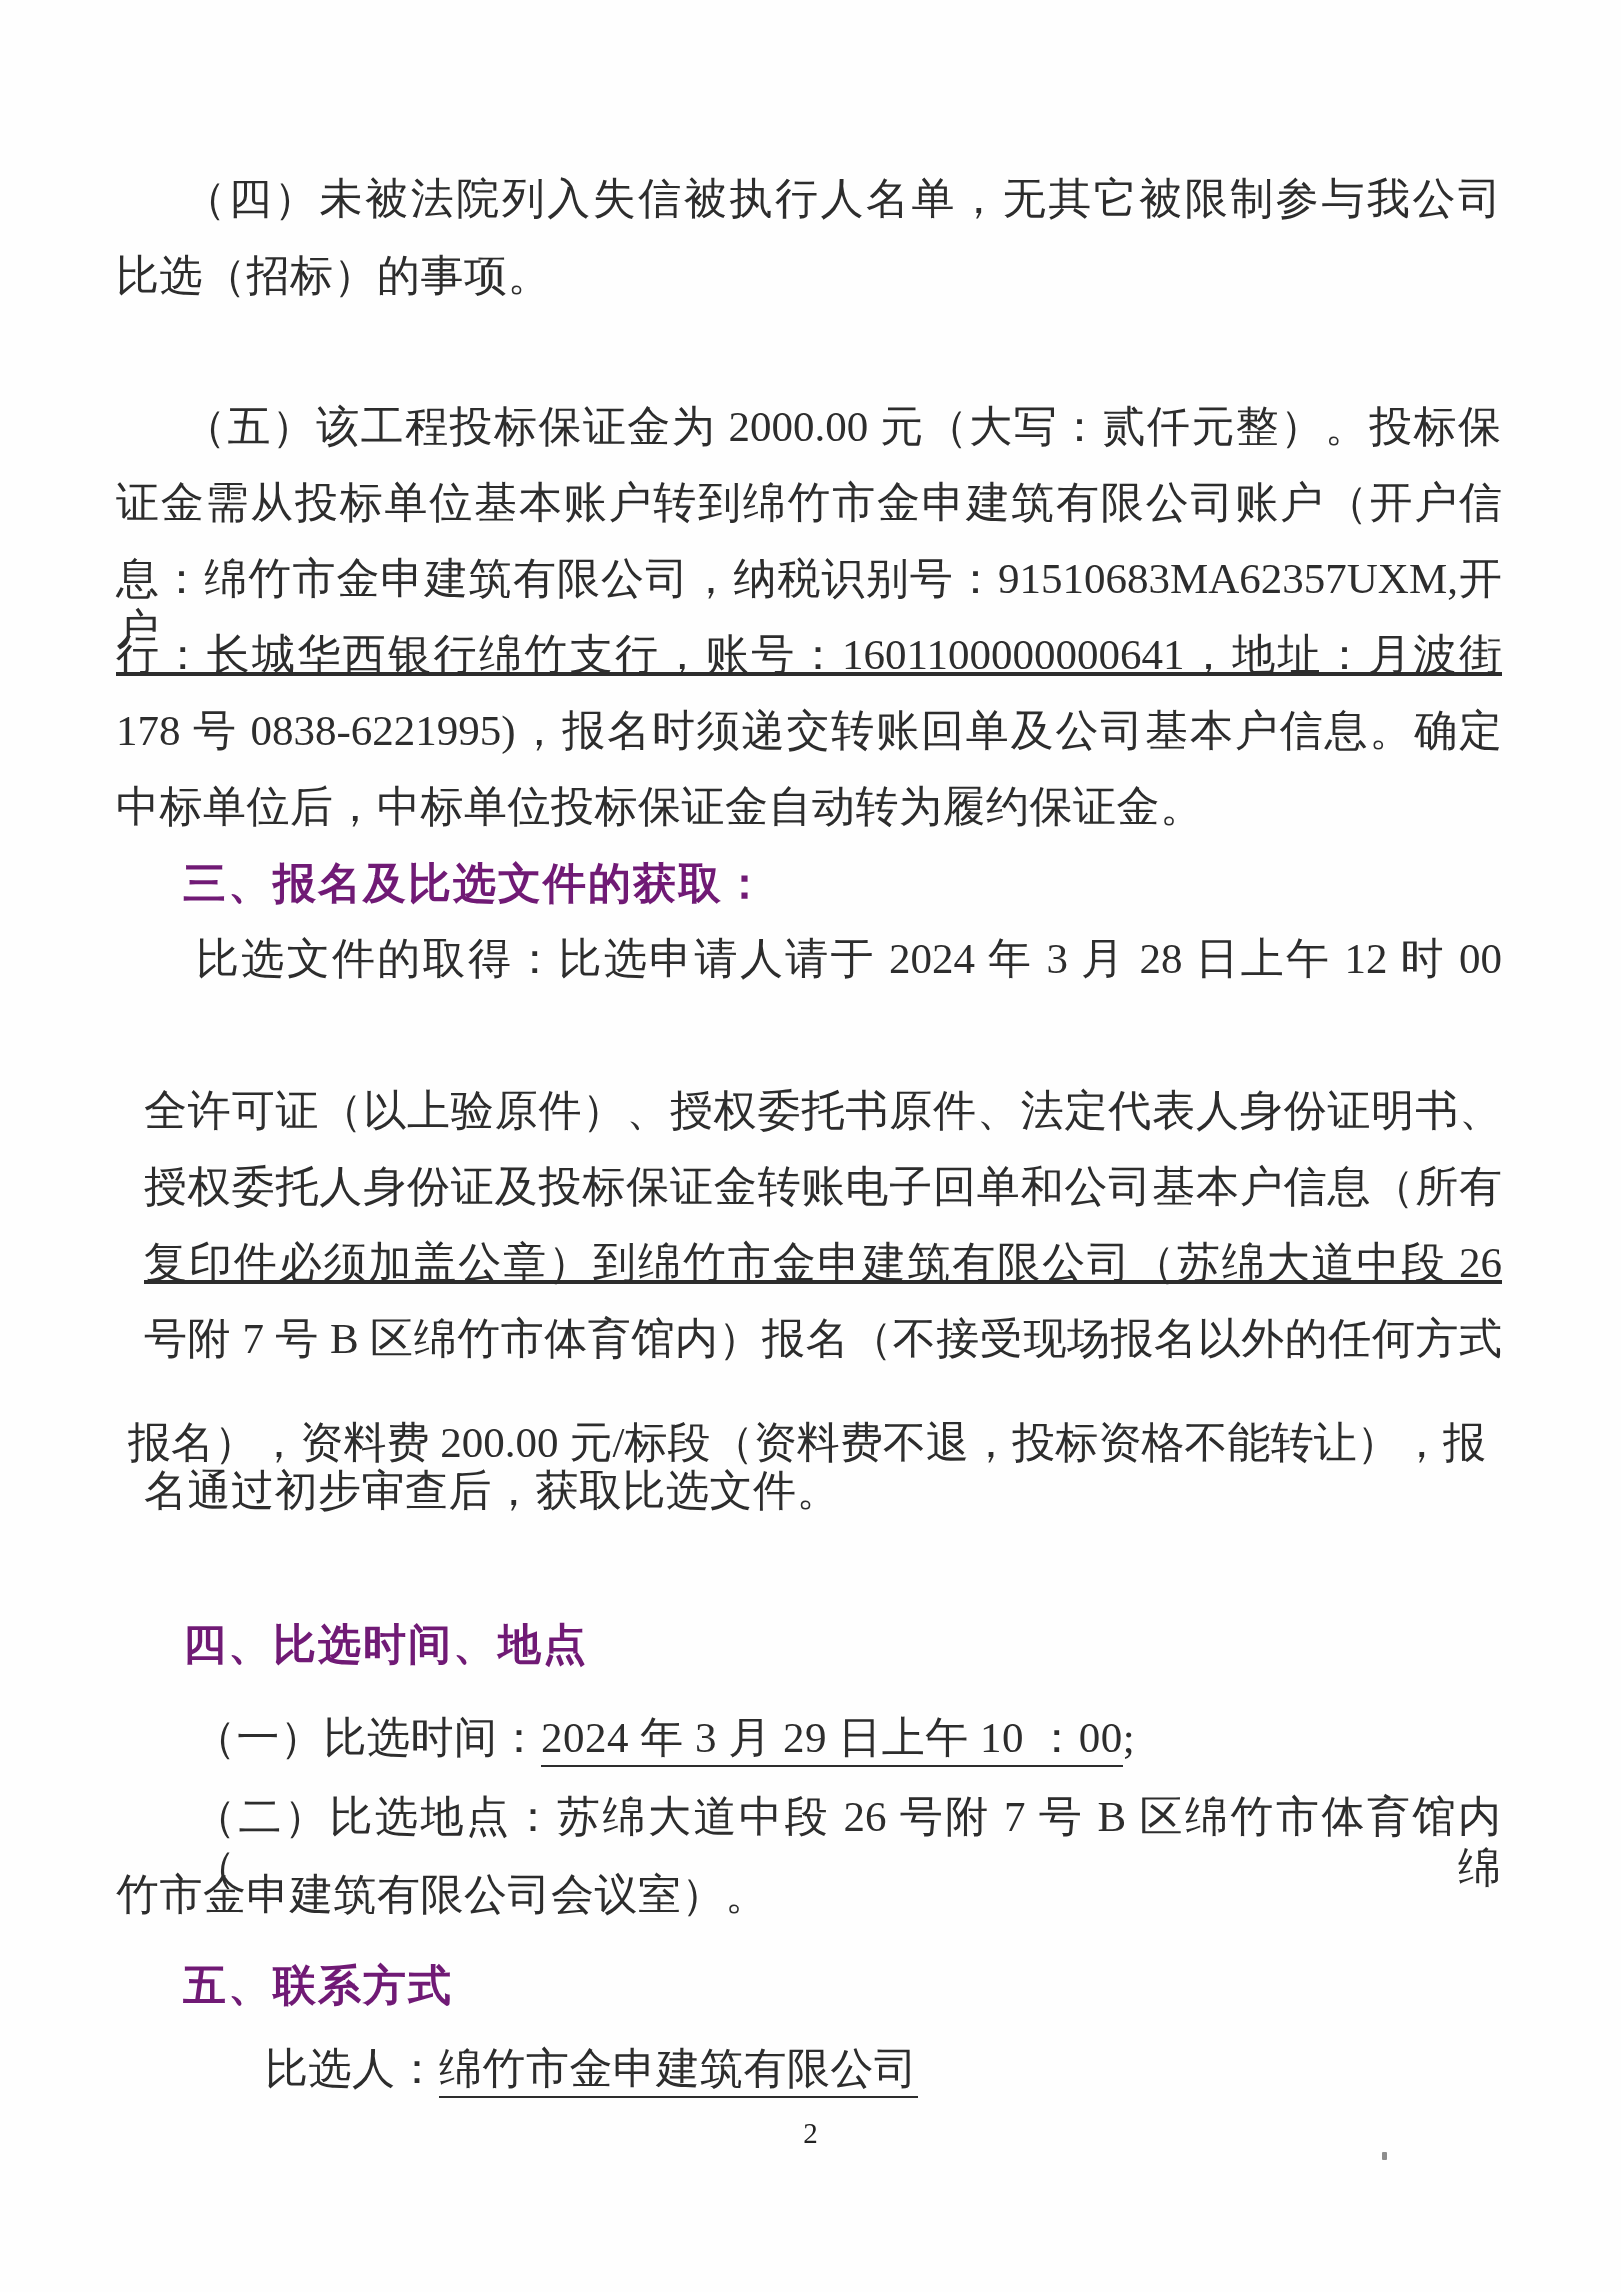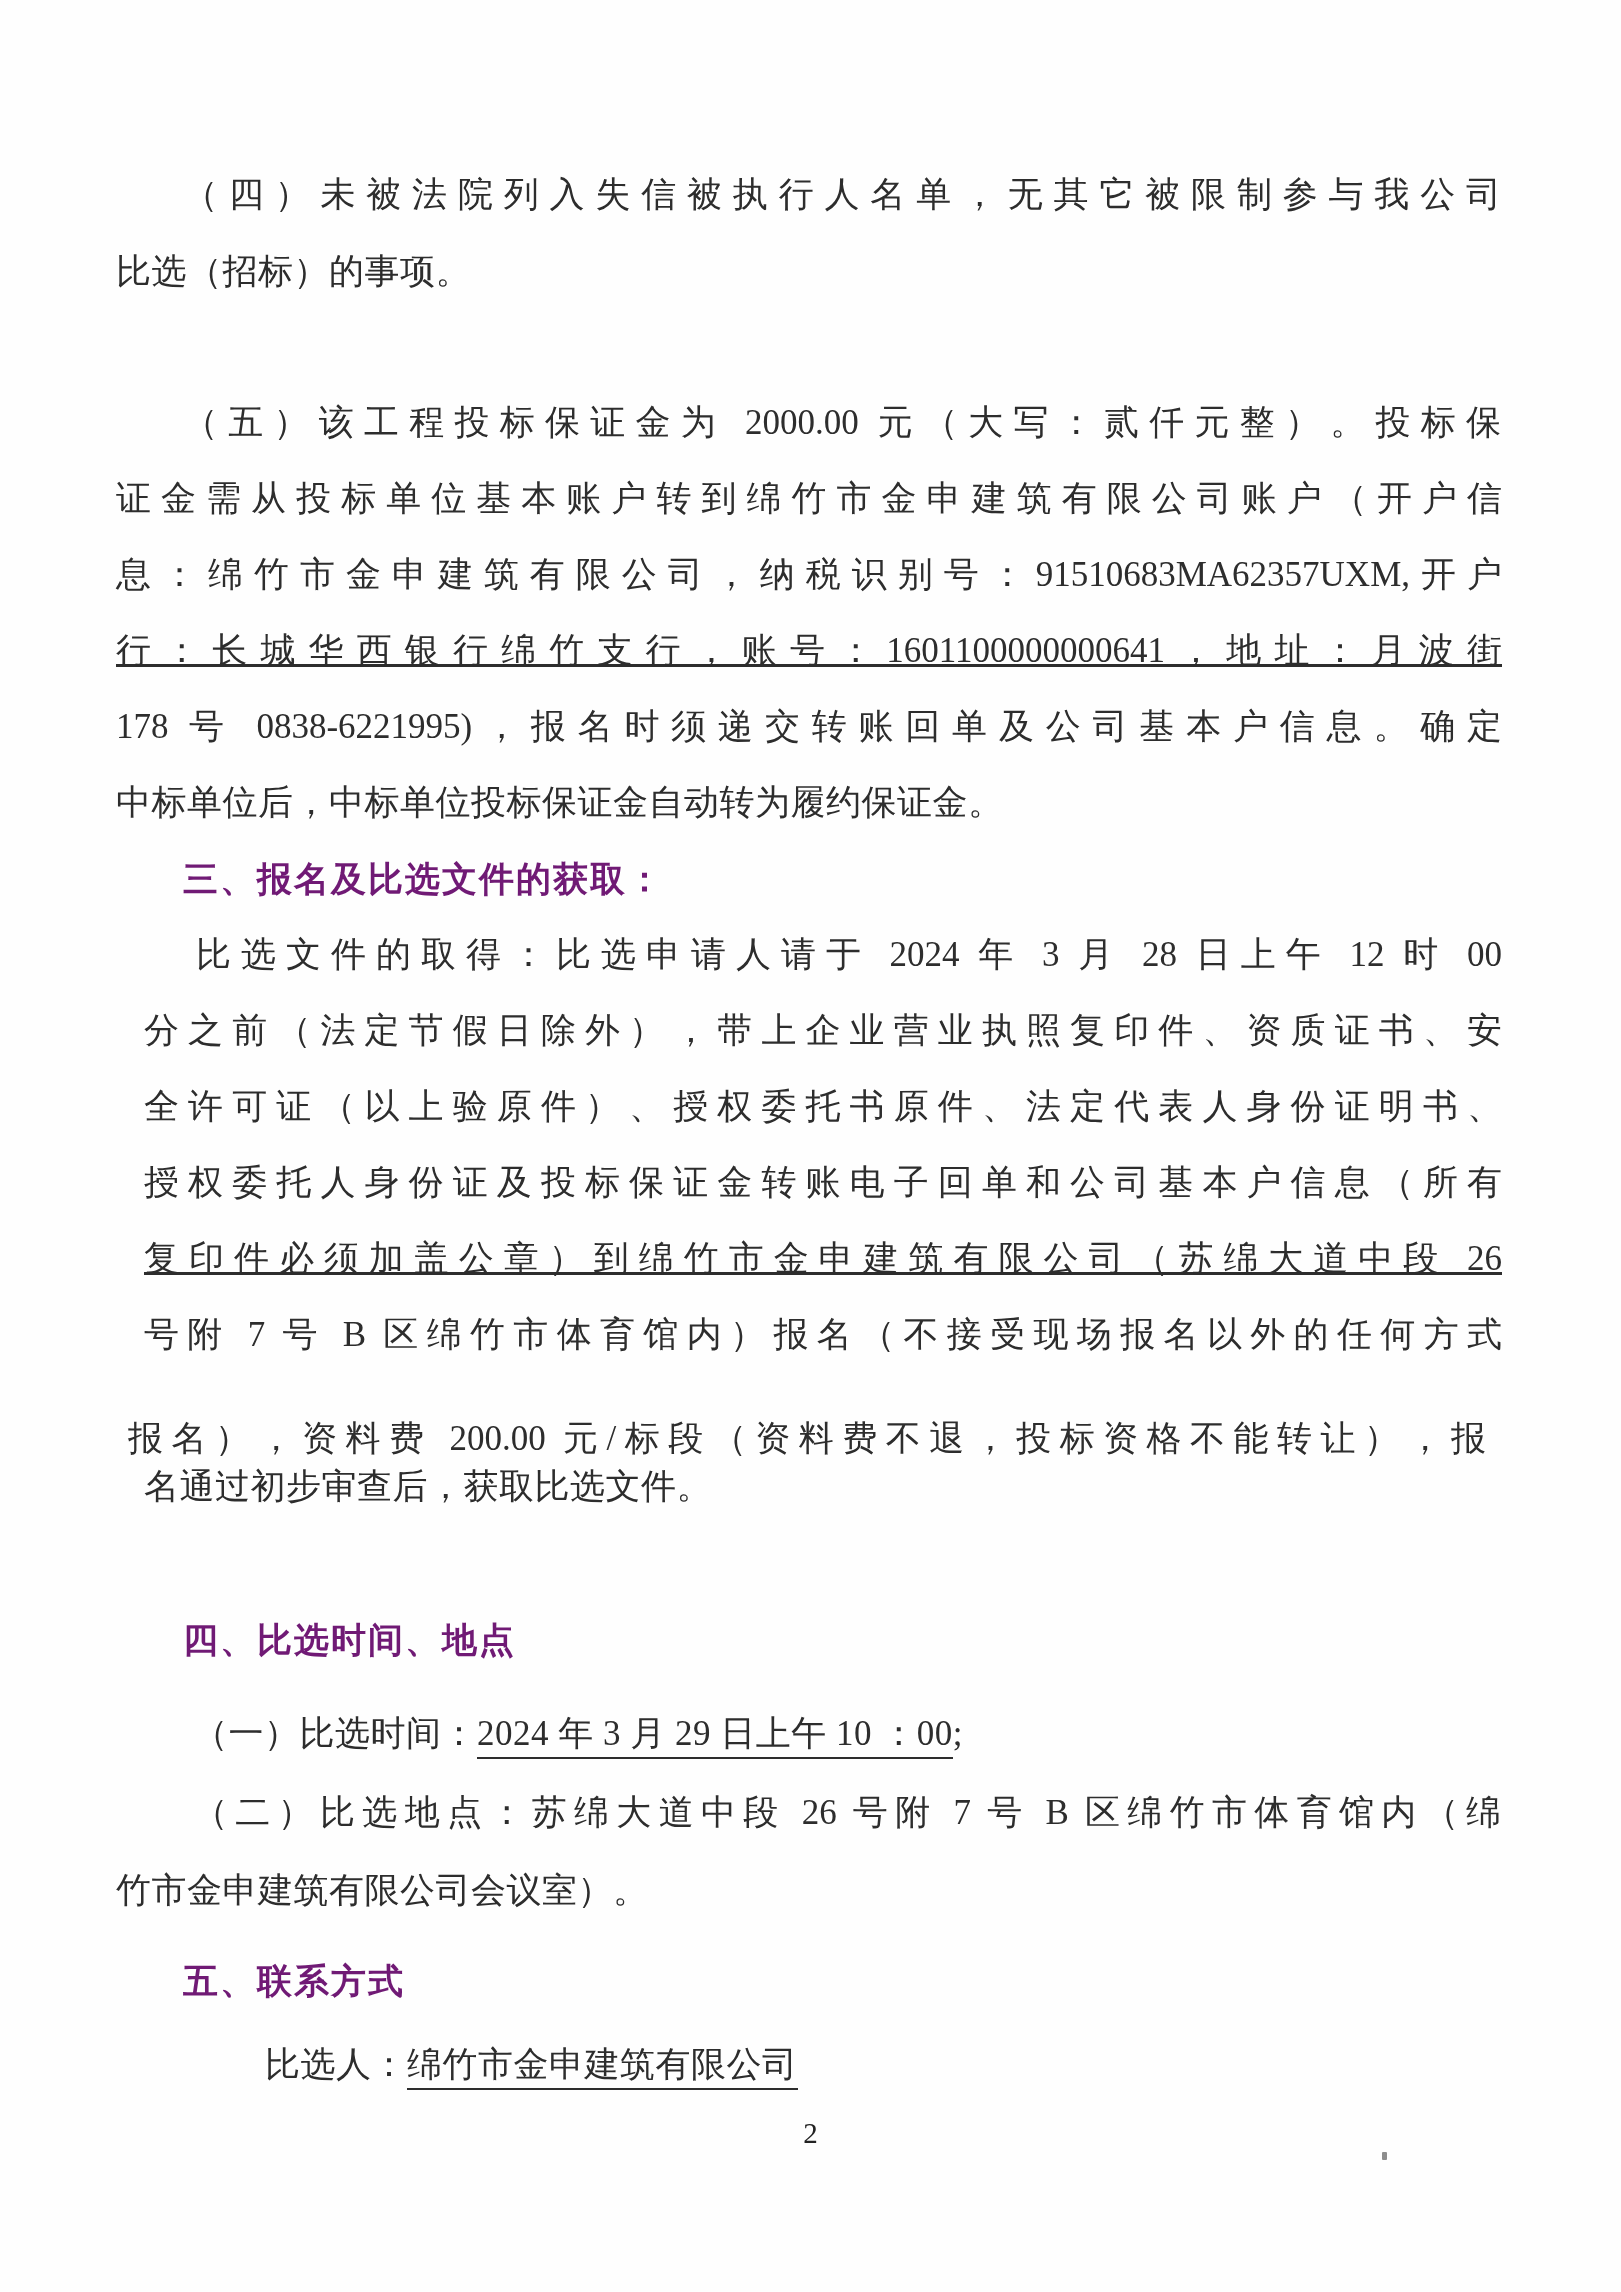--- a/index.html
+++ b/index.html
@@ -5,21 +5,21 @@
   html,body{margin:0;padding:0;background:#ffffff;}
   .page{
     position:relative;
     width:1621px;height:2293px;
     background:#fefefe;
     overflow:hidden;
     font-family:"Liberation Serif","DejaVu Serif",serif;
   }
   .l{
     position:absolute;
-    font-size:35px;
+    font-size:43px;
     line-height:1.18;
     color:#2d2d2d;
     white-space:pre;
     letter-spacing:0.5px;
   }
   .j{
     white-space:normal;
     text-align:justify;
     text-align-last:justify;
     letter-spacing:0;
@@ -61,21 +61,20 @@
   <div class="l j" style="top:402px;left:183px;width:1318px;">（五）该工程投标保证金为 2000.00 元（大写：贰仟元整）。投标保</div>
   <div class="l j" style="top:478px;left:116px;width:1386px;">证金需从投标单位基本账户转到绵竹市金申建筑有限公司账户（开户信</div>
   <div class="l j" style="top:554px;left:116px;width:1386px;">息：绵竹市金申建筑有限公司，纳税识别号：91510683MA62357UXM,开户</div>
   <div class="l j" style="top:630px;left:116px;width:1386px;text-decoration:underline;">行：长城华西银行绵竹支行，账号：1601100000000641，地址：月波街</div>
   <div class="l j" style="top:706px;left:116px;width:1386px;">178 号 0838-6221995)，报名时须递交转账回单及公司基本户信息。确定</div>
   <div class="l" style="top:782px;left:116px;">中标单位后，中标单位投标保证金自动转为履约保证金。</div>
 
   <div class="l b" style="top:858px;left:183px;">三、报名及比选文件的获取：</div>
 
   <div class="l j" style="top:934px;left:196px;width:1306px;">比选文件的取得：比选申请人请于 2024 年 3 月 28 日上午 12 时 00</div>
-  <div class="l j" style="top:1010px;left:144px;width:1358px;">分之前（法定节假日除外），带上企业营业执照复印件、资质证书、安</div>
   <div class="l j" style="top:1086px;left:144px;width:1358px;">全许可证（以上验原件）、授权委托书原件、法定代表人身份证明书、</div>
   <div class="l j" style="top:1162px;left:144px;width:1358px;">授权委托人身份证及投标保证金转账电子回单和公司基本户信息（所有</div>
   <div class="l j" style="top:1238px;left:144px;width:1358px;text-decoration:underline;">复印件必须加盖公章）到绵竹市金申建筑有限公司（苏绵大道中段 26</div>
   <div class="l j" style="top:1314px;left:144px;width:1358px;">号附 7 号 B 区绵竹市体育馆内）报名（不接受现场报名以外的任何方式</div>
   <div class="l j" style="top:1390px;left:128px;width:1358px;margin-top:28px;">报名），资料费 200.00 元/标段（资料费不退，投标资格不能转让），报</div>
   <div class="l" style="top:1466px;left:144px;">名通过初步审查后，获取比选文件。</div>
 
   <div class="l b" style="top:1619px;left:183px;">四、比选时间、地点</div>
 
   <div class="l" style="top:1713px;left:193px;"><span>（一）比选时间：</span><span class="u">2024 年 3 月 29 日上午 10 ：00</span><span>;</span></div>

